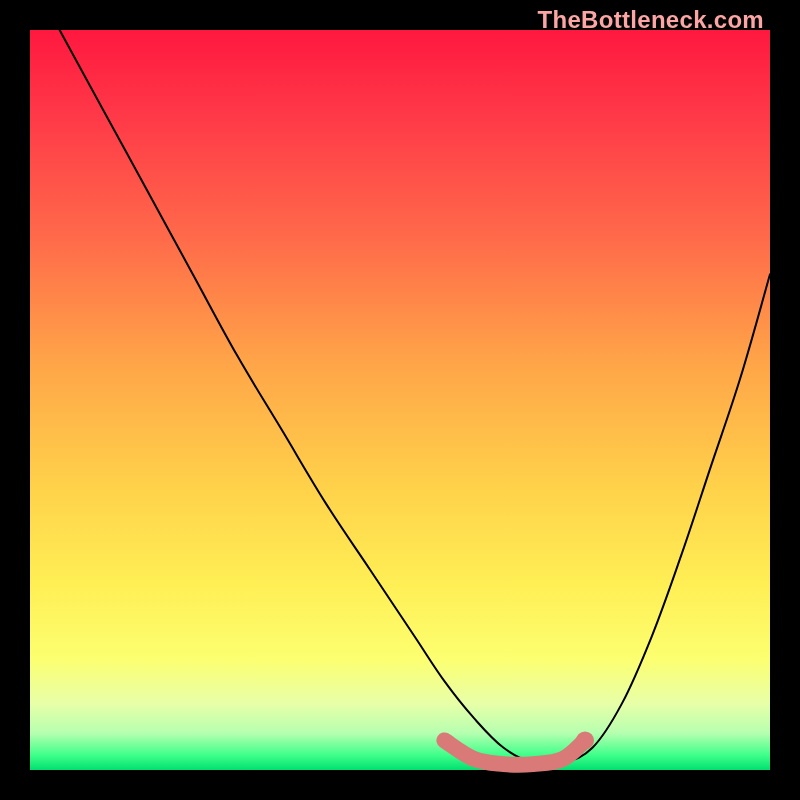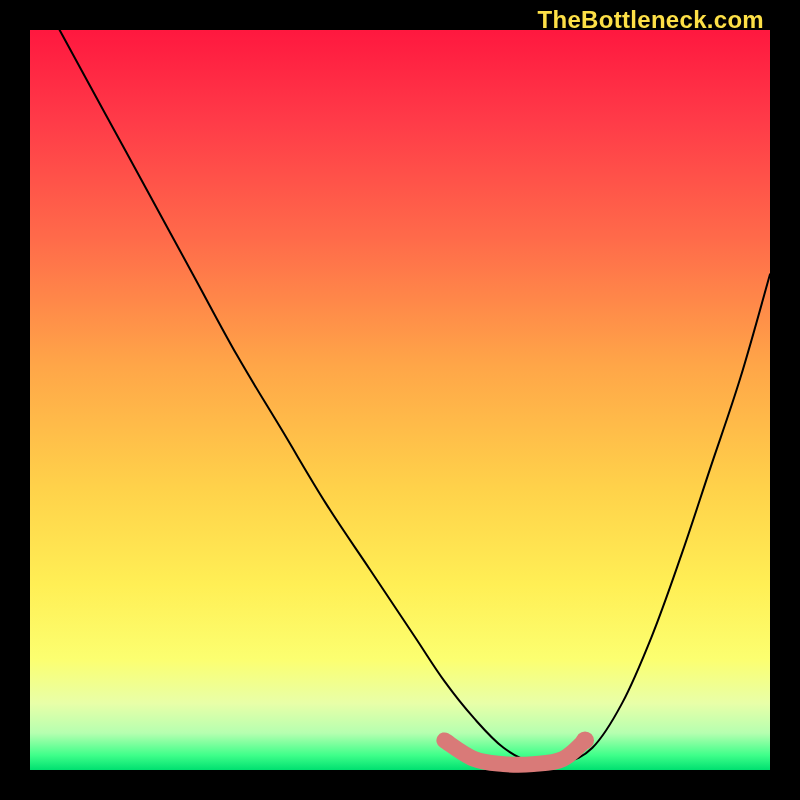--- a/index.html
+++ b/index.html
@@ -32,21 +32,21 @@
       #00e070 100%
     );
   }
   .watermark {
     position: absolute;
     top: 6px;
     right: 36px;
     font-family: "Segoe UI", Arial, sans-serif;
     font-size: 24px;
     font-weight: 600;
-    color: #fde047;
+    color: #fca5a5;
     letter-spacing: 0.3px;
     user-select: none;
     text-align: right;
   }
   svg.curve-layer {
     position: absolute;
     left: 0;
     top: 0;
     width: 800px;
     height: 800px;

